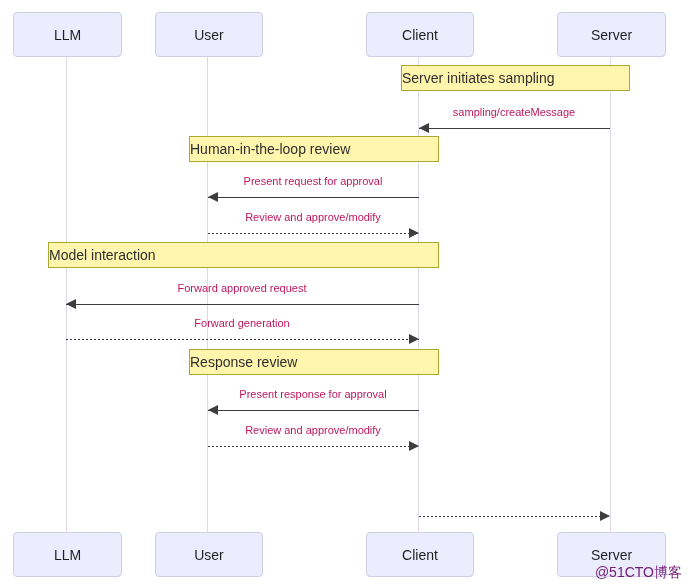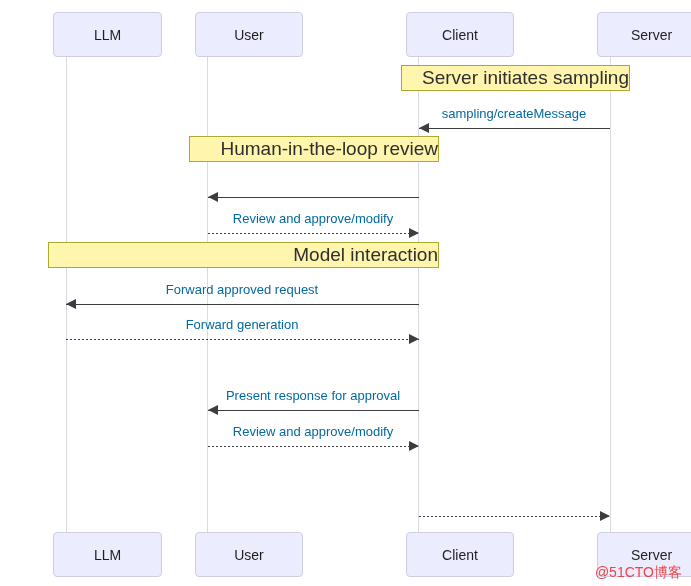--- a/index.html
+++ b/index.html
@@ -8,66 +8,66 @@
     width:691px;height:586px;
     background:#ffffff;
     font-family:"Liberation Sans", sans-serif;
     overflow:hidden;
   }
   
   .actor{
     position:absolute;height:43px;
     background:#ECECFF;border:1px solid #cfcfe4;border-radius:4px;
     display:flex;align-items:center;justify-content:center;
-    font-size:14px;color:#1f1f1f;margin-left:40px;
+    font-size:14px;color:#1f1f1f;
   }
   .pos-llm-t{left:13px;top:12px;width:107px}
   .pos-user-t{left:155px;top:12px;width:106px}
   .pos-client-t{left:366px;top:12px;width:106px}
   .pos-server-t{left:557px;top:12px;width:107px}
   .pos-llm-b{left:13px;top:532px;width:107px}
   .pos-user-b{left:155px;top:532px;width:106px}
   .pos-client-b{left:366px;top:532px;width:106px}
   .pos-server-b{left:557px;top:532px;width:107px}
   
   .lifeline{position:absolute;top:57px;height:475px;width:1px;background:#d9d9ec}
   .life-llm{left:66px}.life-user{left:207px}.life-client{left:418px}.life-server{left:610px}
   
   .note{
     position:absolute;height:24px;
     background:#fff5ad;border:1px solid #aaaa33;
-    display:flex;align-items:center;justify-content:flex-end;
-    font-size:19px;color:#2f2f2f;white-space:nowrap;
+    display:flex;align-items:center;justify-content:flex-start;
+    font-size:14px;color:#2f2f2f;white-space:nowrap;
   }
   .pos-n1{left:401px;top:65px;width:227px}
   .pos-n2{left:189px;top:136px;width:248px}
   .pos-n3{left:48px;top:242px;width:389px}
   .pos-n4{left:189px;top:349px;width:248px}
   .pos-n5{left:401px;top:454px;width:227px}
   
   .msg-label{
     position:absolute;transform:translateX(-50%);
-    font-size:13px;color:#0369a1;white-space:nowrap;
+    font-size:11px;color:#be185d;white-space:nowrap;
   }
   .line{position:absolute;height:1px;background:#3d3d3d}
   .line.dotted{background:repeating-linear-gradient(to right,#3d3d3d 0 2px,transparent 2px 4px)}
   .head{position:absolute;width:0;height:0;border-top:5px solid transparent;border-bottom:5px solid transparent}
   .head.left{border-right:10px solid #3d3d3d}
   .head.right{border-left:10px solid #3d3d3d}
   
   .pos-m1-label{left:514px;top:106px}.pos-m1-line{left:419px;top:128px;width:191px}.pos-m1-head{left:419px;top:123px}
   .pos-m2-label{left:313px;top:175px}.pos-m2-line{left:208px;top:197px;width:211px}.pos-m2-head{left:208px;top:192px}
   .pos-m3-label{left:313px;top:211px}.pos-m3-line{left:208px;top:233px;width:211px}.pos-m3-head{left:409px;top:228px}
   .pos-m4-label{left:242px;top:282px}.pos-m4-line{left:66px;top:304px;width:353px}.pos-m4-head{left:66px;top:299px}
   .pos-m5-label{left:242px;top:317px}.pos-m5-line{left:66px;top:339px;width:353px}.pos-m5-head{left:409px;top:334px}
   .pos-m6-label{left:313px;top:388px}.pos-m6-line{left:208px;top:410px;width:211px}.pos-m6-head{left:208px;top:405px}
   .pos-m7-label{left:313px;top:424px}.pos-m7-line{left:208px;top:446px;width:211px}.pos-m7-head{left:409px;top:441px}
   .pos-m8-label{left:514px;top:494px}.pos-m8-line{left:419px;top:516px;width:191px}.pos-m8-head{left:600px;top:511px}
   
-  .watermark{position:absolute;top:564px;right:9px;font-size:14px;color:#ef4444}
+  .watermark{position:absolute;top:564px;right:9px;font-size:14px;color:#701a75}
 </style>
 </head>
 <body>
 
 <div id="canvas">
 
   <div class="lifeline life-llm"></div>
   <div class="lifeline life-user"></div>
   <div class="lifeline life-client"></div>
   <div class="lifeline life-server"></div>
@@ -100,25 +100,29 @@
 
   <div class="note pos-n1">
       <span>Server initiates sampling</span>
     </div>
   <div class="note pos-n3">
       <span>Model interaction</span>
     </div>
   <div class="note pos-n2">
       <span>Human-in-the-loop review</span>
     </div>
+  <div class="note pos-n4">
+      <span>Response review</span>
+    </div>
 
   <div class="msg-label pos-m1-label">sampling/createMessage</div>
   <div class="line pos-m1-line"></div>
   <div class="head left pos-m1-head"></div>
 
+  <div class="msg-label pos-m2-label">Present request for approval</div>
   <div class="line pos-m2-line"></div>
   <div class="head left pos-m2-head"></div>
 
   <div class="msg-label pos-m3-label">Review and approve/modify</div>
   <div class="line dotted pos-m3-line"></div>
   <div class="head right pos-m3-head"></div>
 
   <div class="msg-label pos-m4-label">Forward approved request</div>
   <div class="line pos-m4-line"></div>
   <div class="head left pos-m4-head"></div>

